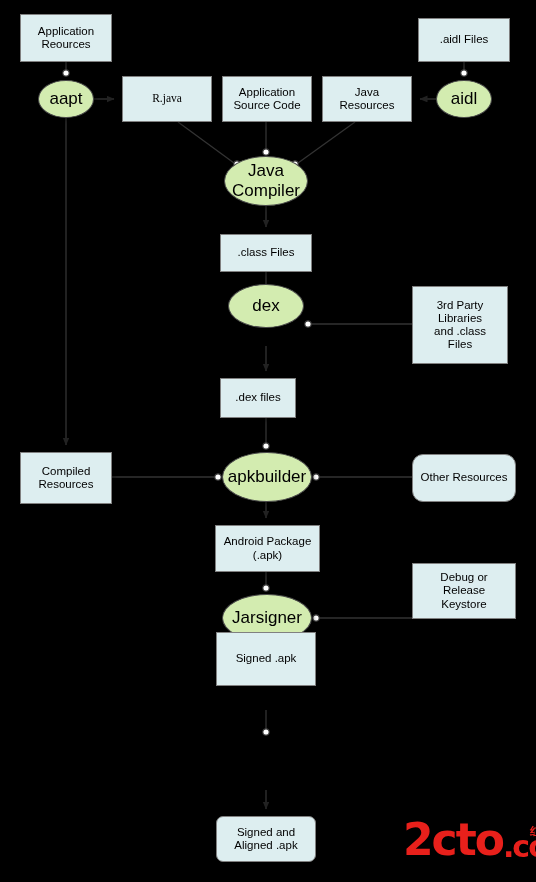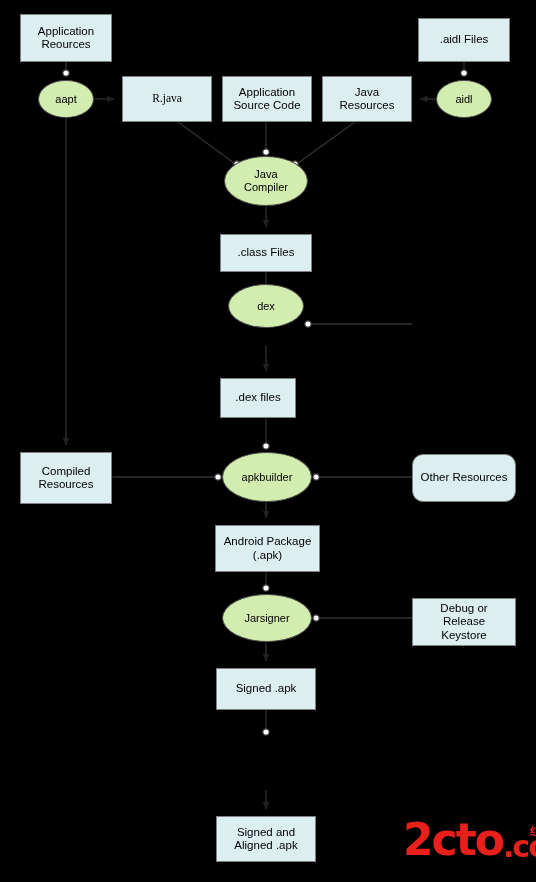--- a/index.html
+++ b/index.html
@@ -39,21 +39,21 @@
     background: #ddeef0;
     border: 1px solid #808080;
     box-shadow: 3px 3px 3px rgba(0,0,0,0.28);
     font-size: 11.5px;
   }
   .ellipse {
     background: #d3ecb0;
     border: 1px solid #4a4a4a;
     border-radius: 50%;
     box-shadow: 3px 3px 3px rgba(0,0,0,0.30);
-    font-size: 11px;
+    font-size: 17px;
   }
   .node span {
     display: block;
     padding: 0 3px;
   }
   #watermark {
     position: absolute;
     z-index: 5;
     display: flex;
     align-items: flex-end;
@@ -189,20 +189,28 @@
         <div>Java</div>
         <div>Compiler</div>
       </span>
     </div>
   <div class="node box" style="left:220px;top:234px;width:92px;height:38px;justify-content:center;">
       <span>.class Files</span>
     </div>
   <div class="node ellipse" style="left:228px;top:284px;width:76px;height:44px;">
       <span>dex</span>
     </div>
+  <div class="node box" style="left:412px;top:286px;width:96px;height:78px;">
+      <span>
+        <div>3rd Party</div>
+        <div>Libraries</div>
+        <div>and .class</div>
+        <div>Files</div>
+      </span>
+    </div>
   <div class="node box" style="left:220px;top:378px;width:76px;height:40px;">
       <span>.dex files</span>
     </div>
   <div class="node box" style="left:20px;top:452px;width:92px;height:52px;">
       <span>
         <div>Compiled</div>
         <div>Resources</div>
       </span>
     </div>
   <div class="node ellipse" style="left:222px;top:452px;width:90px;height:50px;">
@@ -213,31 +221,31 @@
     </div>
   <div class="node box" style="left:215px;top:525px;width:105px;height:47px;">
       <span>
         <div>Android Package</div>
         <div>(.apk)</div>
       </span>
     </div>
   <div class="node ellipse" style="left:222px;top:594px;width:90px;height:48px;">
       <span>Jarsigner</span>
     </div>
-  <div class="node box" style="left:412px;top:598px;width:104px;height:48px;">
+  <div class="node box" style="left:412px;top:563px;width:104px;height:56px;">
       <span>
         <div>Debug or</div>
         <div>Release</div>
         <div>Keystore</div>
       </span>
     </div>
-  <div class="node box" style="left:216px;top:668px;width:100px;height:42px;">
+  <div class="node box" style="left:216px;top:632px;width:100px;height:54px;">
       <span>Signed .apk</span>
     </div>
-  <div class="node box" style="left:216px;top:816px;width:100px;height:46px;">
+  <div class="node box" style="left:216px;top:816px;width:100px;height:46px;border-radius:7px;">
       <span>
         <div>Signed and</div>
         <div>Aligned .apk</div>
       </span>
     </div>
 
   <div id="watermark" style="left:403px;top:820px;">
     <span class="wm-main">2cto</span>
       <span class="wm-main wm-dot">.com</span>
     <span class="wm-cn">红黑联盟</span>

